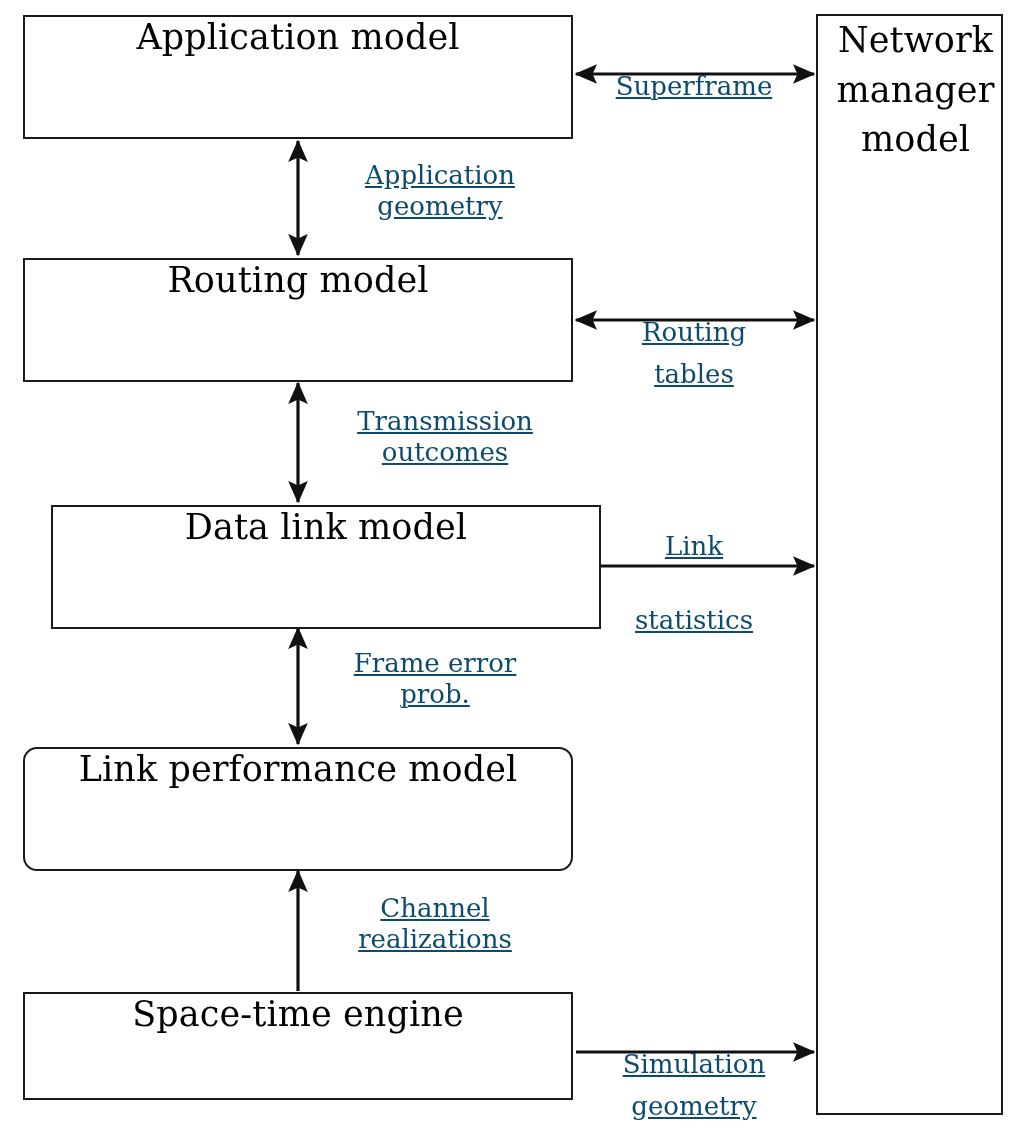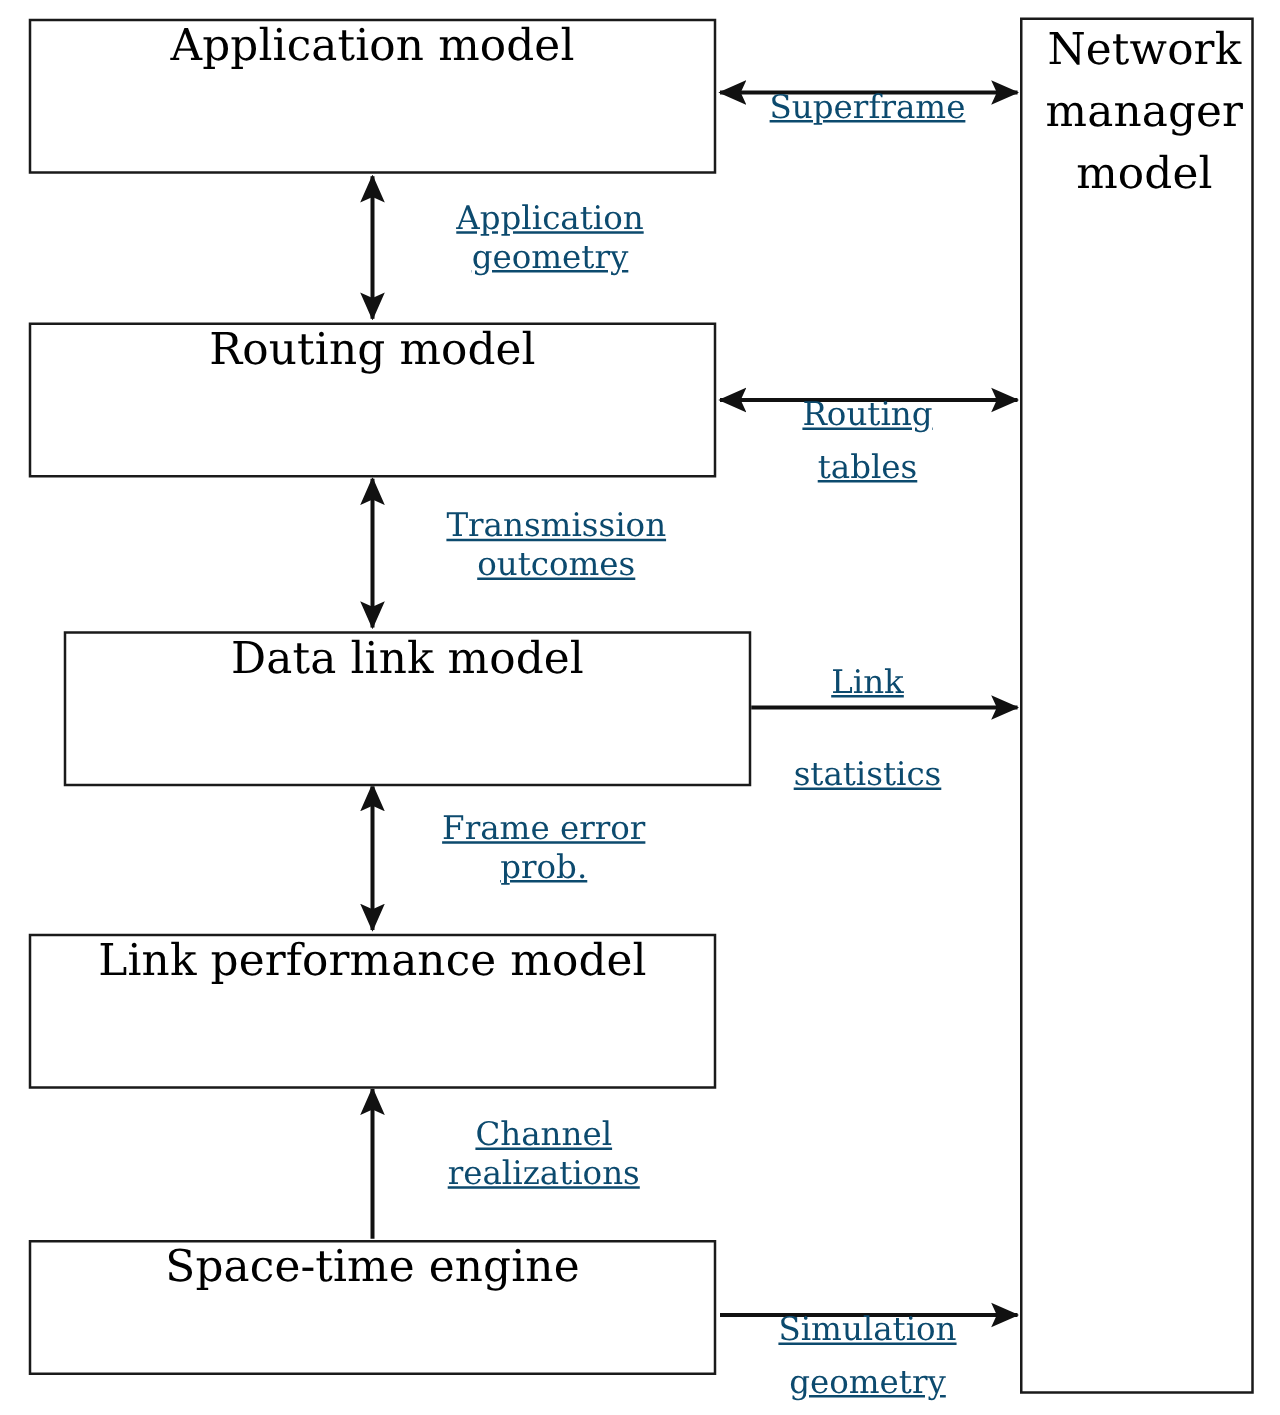--- a/index.html
+++ b/index.html
@@ -97,21 +97,21 @@
   </div>
 
   <div class="node" style="left:23px; top:258px; width:550px; height:124px;">
     <span class="node-label">Routing model</span>
   </div>
 
   <div class="node" style="left:23px; top:505px; width:550px; height:124px;margin-left:28px;">
     <span class="node-label">Data link model</span>
   </div>
 
-  <div class="node" style="left:23px; top:747px; width:550px; height:124px;">
+  <div class="node" style="left:23px; top:747px; width:550px; height:124px;border-radius:14px;">
     <span class="node-label">Link performance model</span>
   </div>
 
   <div class="node" style="left:23px; top:992px; width:550px; height:108px;">
     <span class="node-label">Space-time engine</span>
   </div>
 
   <div class="node tall" style="left:816px; top:14px; width:187px; height:1101px;">
     <span class="node-label" style="white-space:pre-line;">Network
 manager

